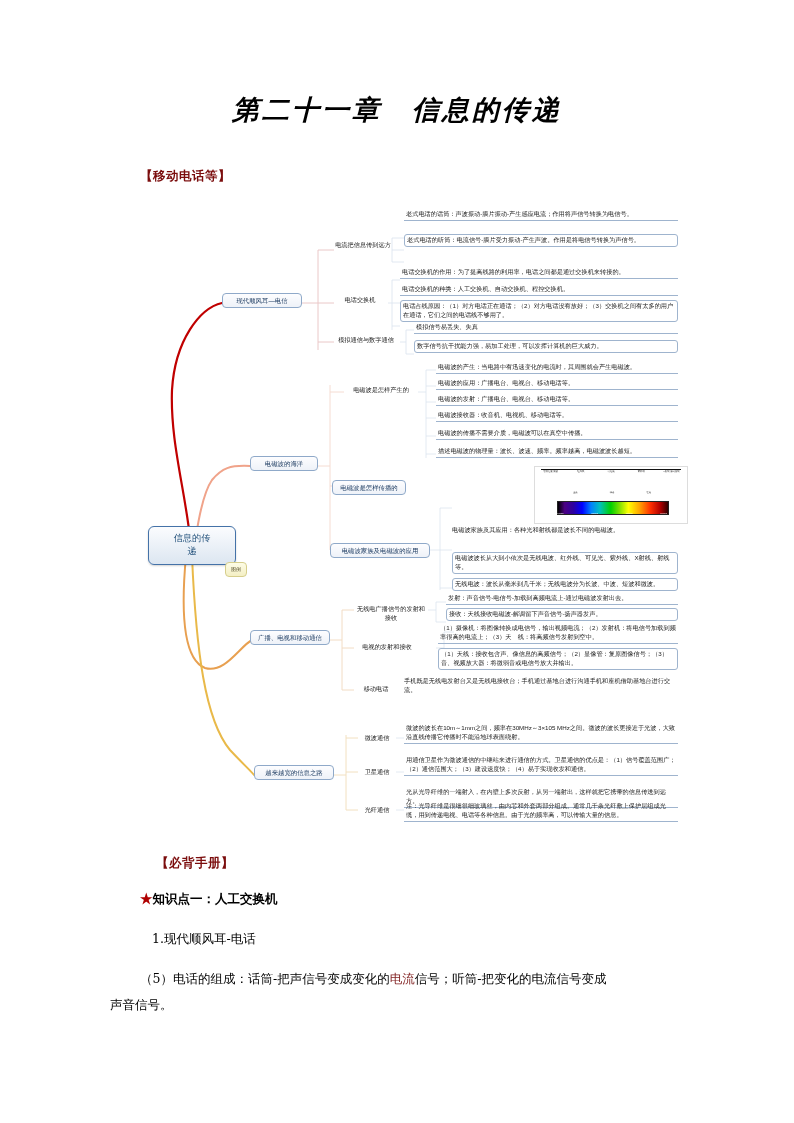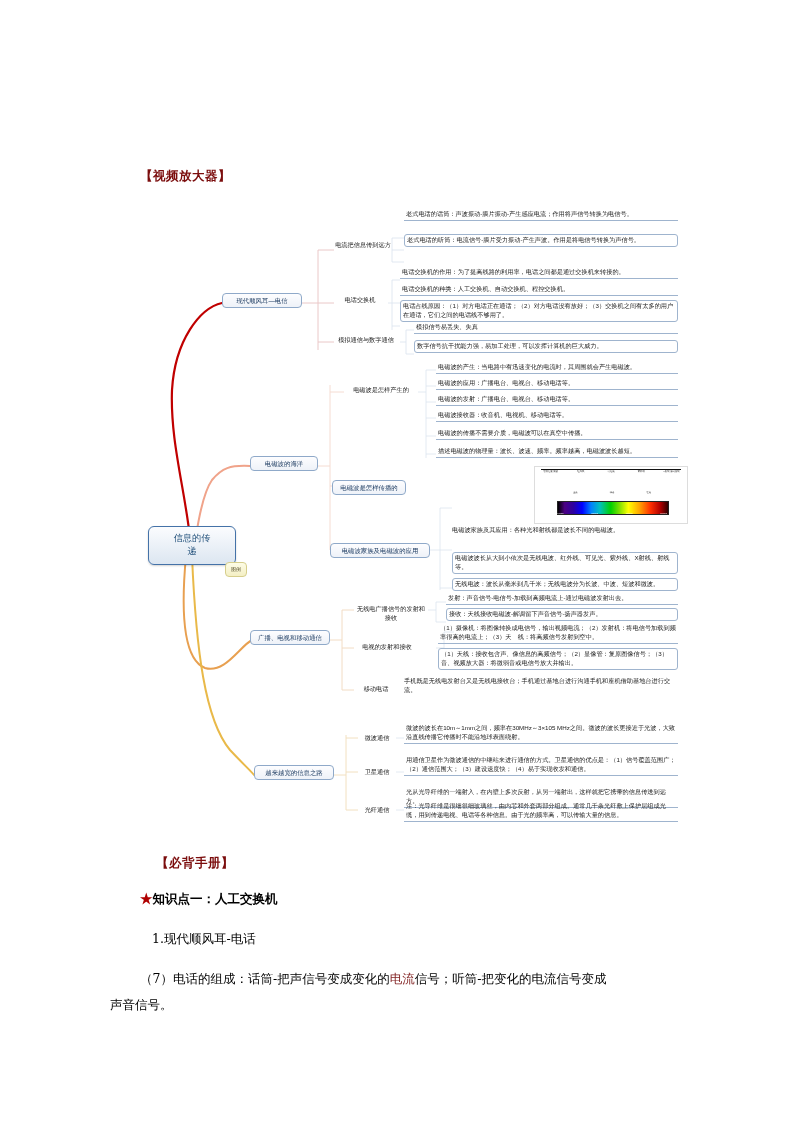--- a/index.html
+++ b/index.html
@@ -129,22 +129,23 @@
   }
   .bt.bold{font-weight:bold;}
   .star{color:#B00000;}
   .red{color:#7f1d1d;}
 </style>
 </head>
 <body>
 
 <div class="page">
 
-
-  <div class="section-label" style="left:140px;top:168px;">【视频放大器】</div>
+  <div class="doc-title">第二十一章　信息的传递</div>
+
+  <div class="section-label" style="left:140px;top:168px;">【移动电话等】</div>
 
   <div class="mindmap">
 
     <svg width="794" height="650">
 
       <path d="M190 348 C 185 300, 170 250, 172 200 C 175 150, 200 118, 222 113" fill="none" stroke="#C00000" stroke-width="2.2" stroke-linecap="round"></path>
 
       <path d="M196 346 C 200 320, 205 300, 212 290 C 222 278, 230 275, 250 276" fill="none" stroke="#F0A38A" stroke-width="2" stroke-linecap="round"></path>
 
       <path d="M186 366 C 180 430, 185 470, 205 478 C 225 484, 240 456, 252 450" fill="none" stroke="#E8A050" stroke-width="2" stroke-linecap="round"></path>
@@ -267,18 +268,18 @@
   <div class="section-label" style="left:156px;top:855px;">【必背手册】</div>
 
   <div class="body-block">
     <div class="bt bold" style="position:absolute;left:140px;top:32px;">
       <span class="star">★</span><span>知识点一：人工交换机</span>
     </div>
 
     <div class="bt" style="position:absolute;left:152px;top:72px;">1.现代顺风耳-电话</div>
 
     <div class="bt" style="position:absolute;left:140px;top:112px;width:520px;">
-      <span>（7）电话的组成：话筒-把声信号变成变化的</span><span class="red">电流</span><span>信号；听筒-把变化的电流信号变成</span>
+      <span>（5）电话的组成：话筒-把声信号变成变化的</span><span class="red">电流</span><span>信号；听筒-把变化的电流信号变成</span>
     </div>
     <div class="bt" style="position:absolute;left:110px;top:138px;">声音信号。</div>
   </div>
 
 </div>
 
 </body></html>

